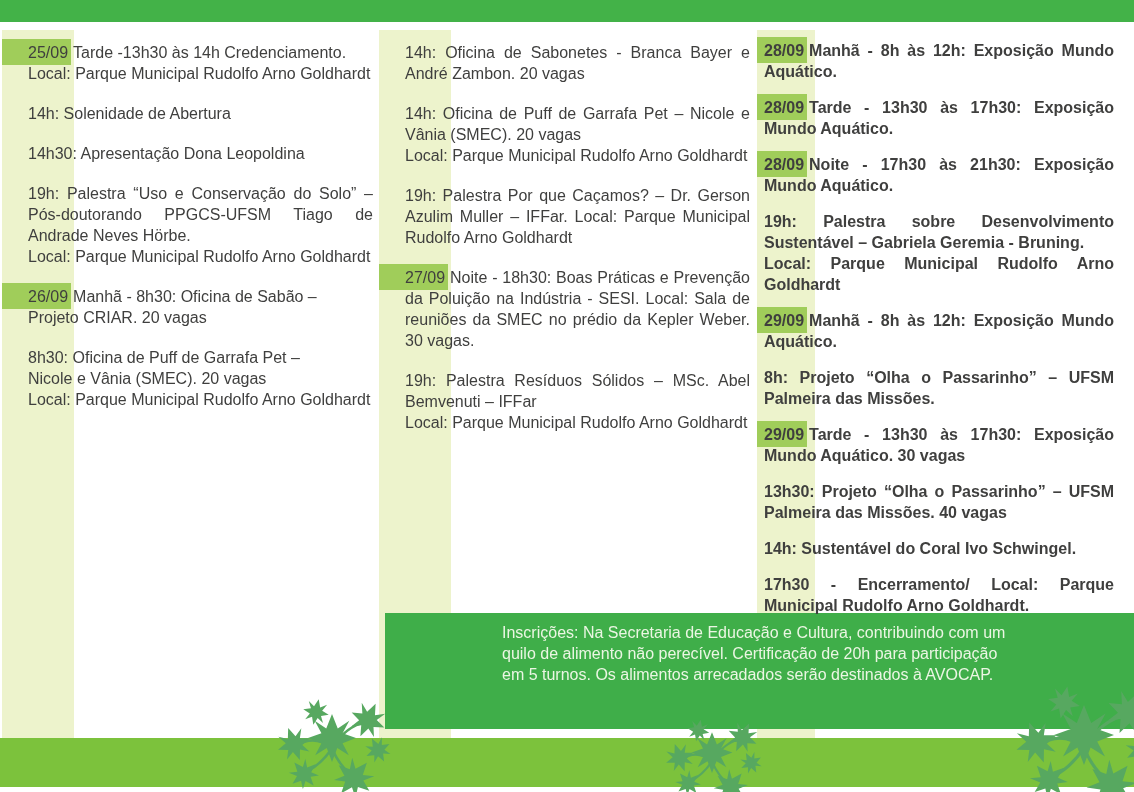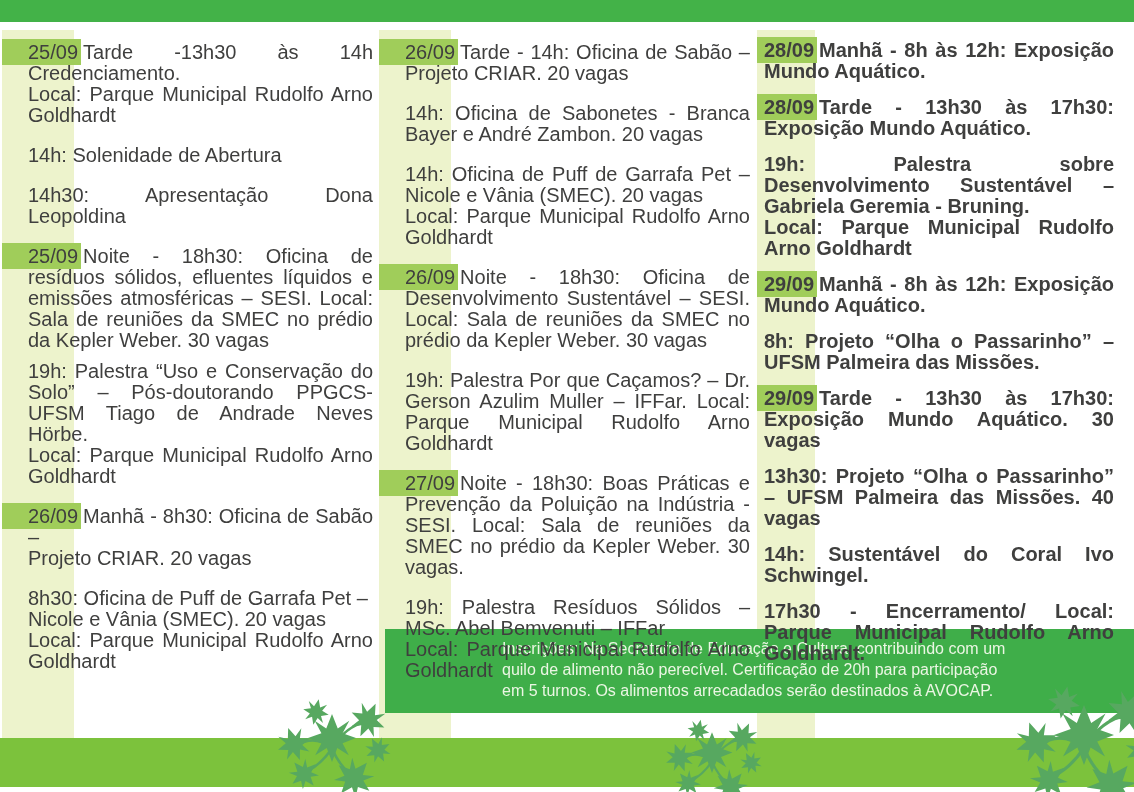--- a/index.html
+++ b/index.html
@@ -20,34 +20,33 @@
     background:var(--bottom-bar-green,#7cc23c);
   }
   .stripe{
     position:absolute;top:30px;height:708px;
     background:var(--column-stripe-green,#edf3cc);
   }
   .stripe.s1{left:2px;width:72px;}
   .stripe.s2{left:379px;width:72px;}
   .stripe.s3{left:757px;width:58px;}
   .inscription-box{
-    position:absolute;left:385px;top:613px;width:749px;height:84px;
+    position:absolute;left:385px;top:613px;width:749px;height:116px;
     background:var(--inscription-box-green,#43b248);
     box-sizing:border-box;
-    margin-top:16px;
   }
   .inscription-inner{
     position:absolute;left:117px;top:9px;width:540px;
     color:var(--inscription-text-color,#ebf6e3);
     font-size:16px;line-height:21px;
   }
   .inscription-inner p{margin:0;white-space:pre-line;}
   .col{
     position:absolute;z-index:1;
-    font-size:20px;line-height:21px;
+    font-size:16px;line-height:21px;
     text-align:justify;
   }
   .col.c1{left:28px;top:42px;width:345px;--chip-left:-26px;--chip-right:-3px;}
   .col.c2{left:405px;top:42px;width:345px;--chip-left:-26px;--chip-right:-3px;}
   .col.c3{left:764px;top:40px;width:350px;--chip-left:-7px;--chip-right:-3px;}
   .entry{margin:0 0 19px 0;}
   .c3 .entry{margin-bottom:15px;font-weight:bold;}
   .entry.mb-sm{margin-bottom:10px;}
   .etext{white-space:pre-line;}
   .chip{
@@ -88,45 +87,43 @@
 quilo de alimento não perecível. Certificação de 20h para participação
 em 5 turnos. Os alimentos arrecadados serão destinados à AVOCAP.</p>
     </div>
   </div>
 
   <div class="col c1">
     <p class="entry"><span class="chip">25/09</span><span class="etext">Tarde -13h30 às 14h Credenciamento.
 Local: Parque Municipal Rudolfo Arno Goldhardt</span></p>
     <p class="entry"><span class="etext">14h: Solenidade de Abertura</span></p>
     <p class="entry"><span class="etext">14h30: Apresentação Dona Leopoldina</span></p>
-    <p class="entry mb-sm"><span class="chip">25/09</span><span class="etext">Noite - 18h30: Oficina de resíduos sólidos, efluentes líquidos e emissões atmosféricas – SESI. Local: Sala de reuniões da SMEC no prédio da Kepler Weber. 30 vagas</span></p>
     <p class="entry"><span class="etext">19h: Palestra “Uso e Conservação do Solo” – Pós-doutorando PPGCS-UFSM Tiago de Andrade Neves Hörbe.
 Local: Parque Municipal Rudolfo Arno Goldhardt</span></p>
     <p class="entry"><span class="chip">26/09</span><span class="etext">Manhã - 8h30: Oficina de Sabão –
 Projeto CRIAR. 20 vagas</span></p>
     <p class="entry"><span class="etext">8h30: Oficina de Puff de Garrafa Pet –
 Nicole e Vânia (SMEC). 20 vagas
 Local: Parque Municipal Rudolfo Arno Goldhardt</span></p>
   </div>
 
   <div class="col c2">
-    <p class="entry"><span class="chip">26/09</span><span class="etext">Tarde - 14h: Oficina de Sabão – Projeto CRIAR. 20 vagas</span></p>
     <p class="entry"><span class="etext">14h: Oficina de Sabonetes - Branca Bayer e André Zambon. 20 vagas</span></p>
     <p class="entry"><span class="etext">14h: Oficina de Puff de Garrafa Pet – Nicole e Vânia (SMEC). 20 vagas
 Local: Parque Municipal Rudolfo Arno Goldhardt</span></p>
-    <p class="entry"><span class="chip">26/09</span><span class="etext">Noite - 18h30: Oficina de Desenvolvimento Sustentável – SESI. Local: Sala de reuniões da SMEC no prédio da Kepler Weber. 30 vagas</span></p>
     <p class="entry"><span class="etext">19h: Palestra Por que Caçamos? – Dr. Gerson Azulim Muller – IFFar. Local: Parque Municipal Rudolfo Arno Goldhardt</span></p>
     <p class="entry"><span class="chip">27/09</span><span class="etext">Noite - 18h30: Boas Práticas e Prevenção da Poluição na Indústria - SESI. Local: Sala de reuniões da SMEC no prédio da Kepler Weber. 30 vagas.</span></p>
     <p class="entry"><span class="etext">19h: Palestra Resíduos Sólidos – MSc. Abel Bemvenuti – IFFar
 Local: Parque Municipal Rudolfo Arno Goldhardt</span></p>
   </div>
 
   <div class="col c3">
     <p class="entry"><span class="chip">28/09</span><span class="etext">Manhã - 8h às 12h: Exposição Mundo Aquático.</span></p>
     <p class="entry"><span class="chip">28/09</span><span class="etext">Tarde - 13h30 às 17h30: Exposição Mundo Aquático.</span></p>
+    <p class="entry"><span class="chip">28/09</span><span class="etext">Noite - 17h30 às 21h30: Exposição Mundo Aquático.</span></p>
     <p class="entry"><span class="etext">19h: Palestra sobre Desenvolvimento Sustentável – Gabriela Geremia - Bruning.
 Local: Parque Municipal Rudolfo Arno Goldhardt</span></p>
     <p class="entry"><span class="chip">29/09</span><span class="etext">Manhã - 8h às 12h: Exposição Mundo Aquático.</span></p>
     <p class="entry"><span class="etext">8h: Projeto “Olha o Passarinho” – UFSM Palmeira das Missões.</span></p>
     <p class="entry"><span class="chip">29/09</span><span class="etext">Tarde - 13h30 às 17h30: Exposição Mundo Aquático. 30 vagas</span></p>
     <p class="entry"><span class="etext">13h30: Projeto “Olha o Passarinho” – UFSM Palmeira das Missões. 40 vagas</span></p>
     <p class="entry"><span class="etext">14h: Sustentável do Coral Ivo Schwingel.</span></p>
     <p class="entry"><span class="etext">17h30 - Encerramento/ Local: Parque Municipal Rudolfo Arno Goldhardt.</span></p>
   </div>
 

